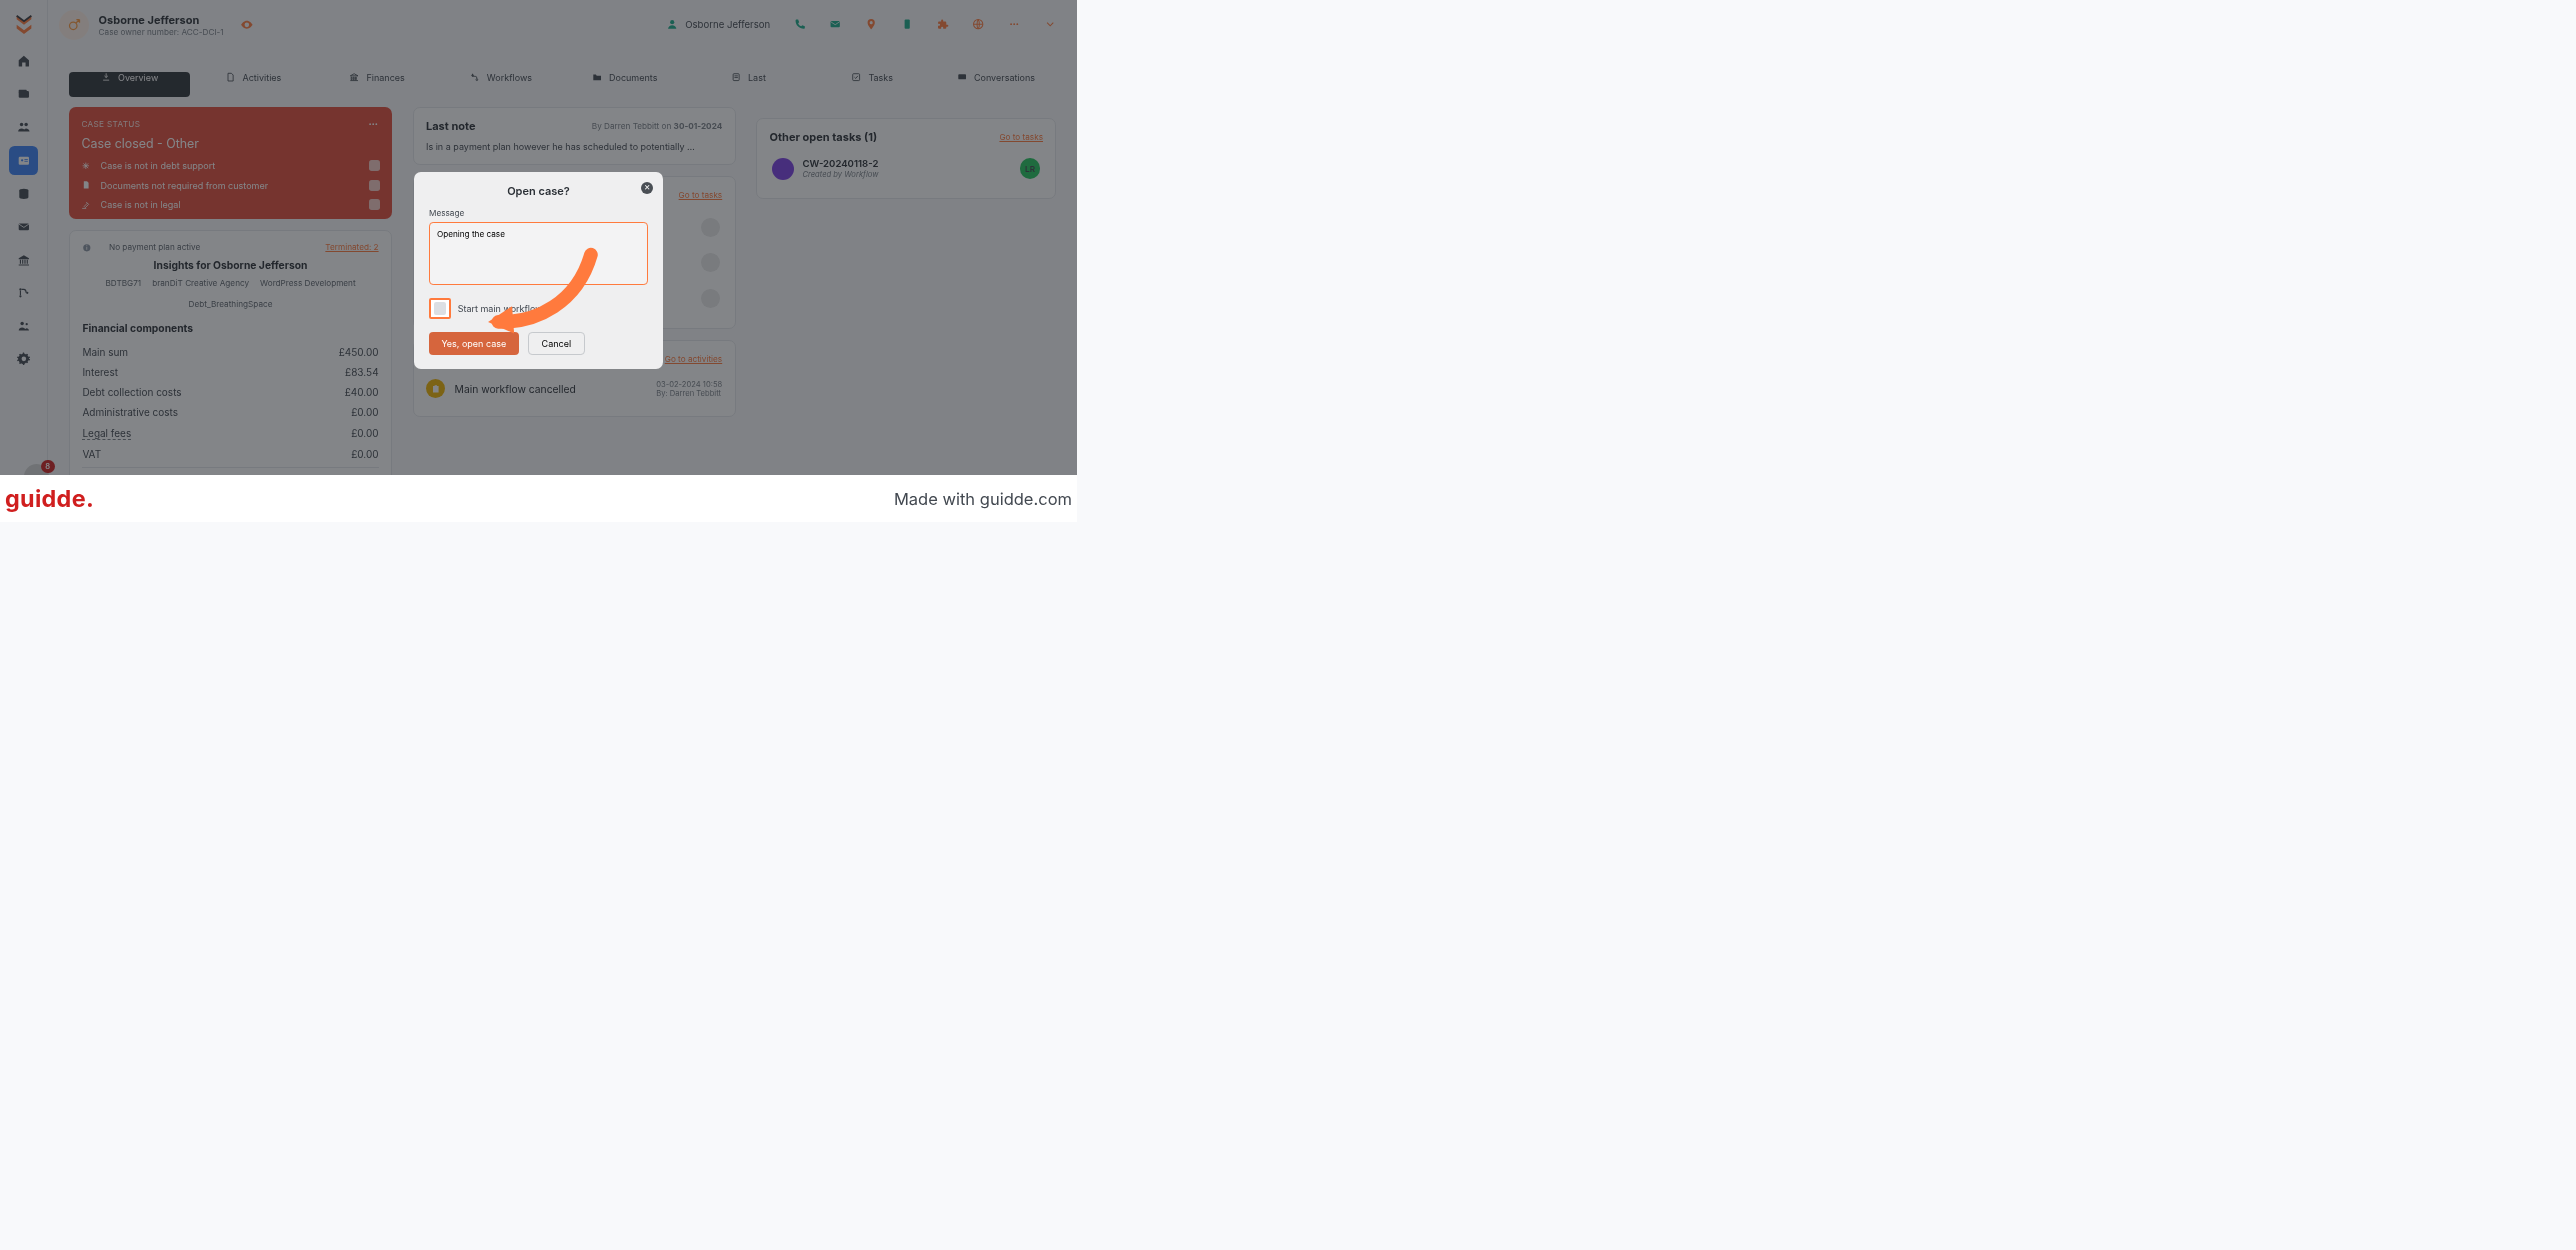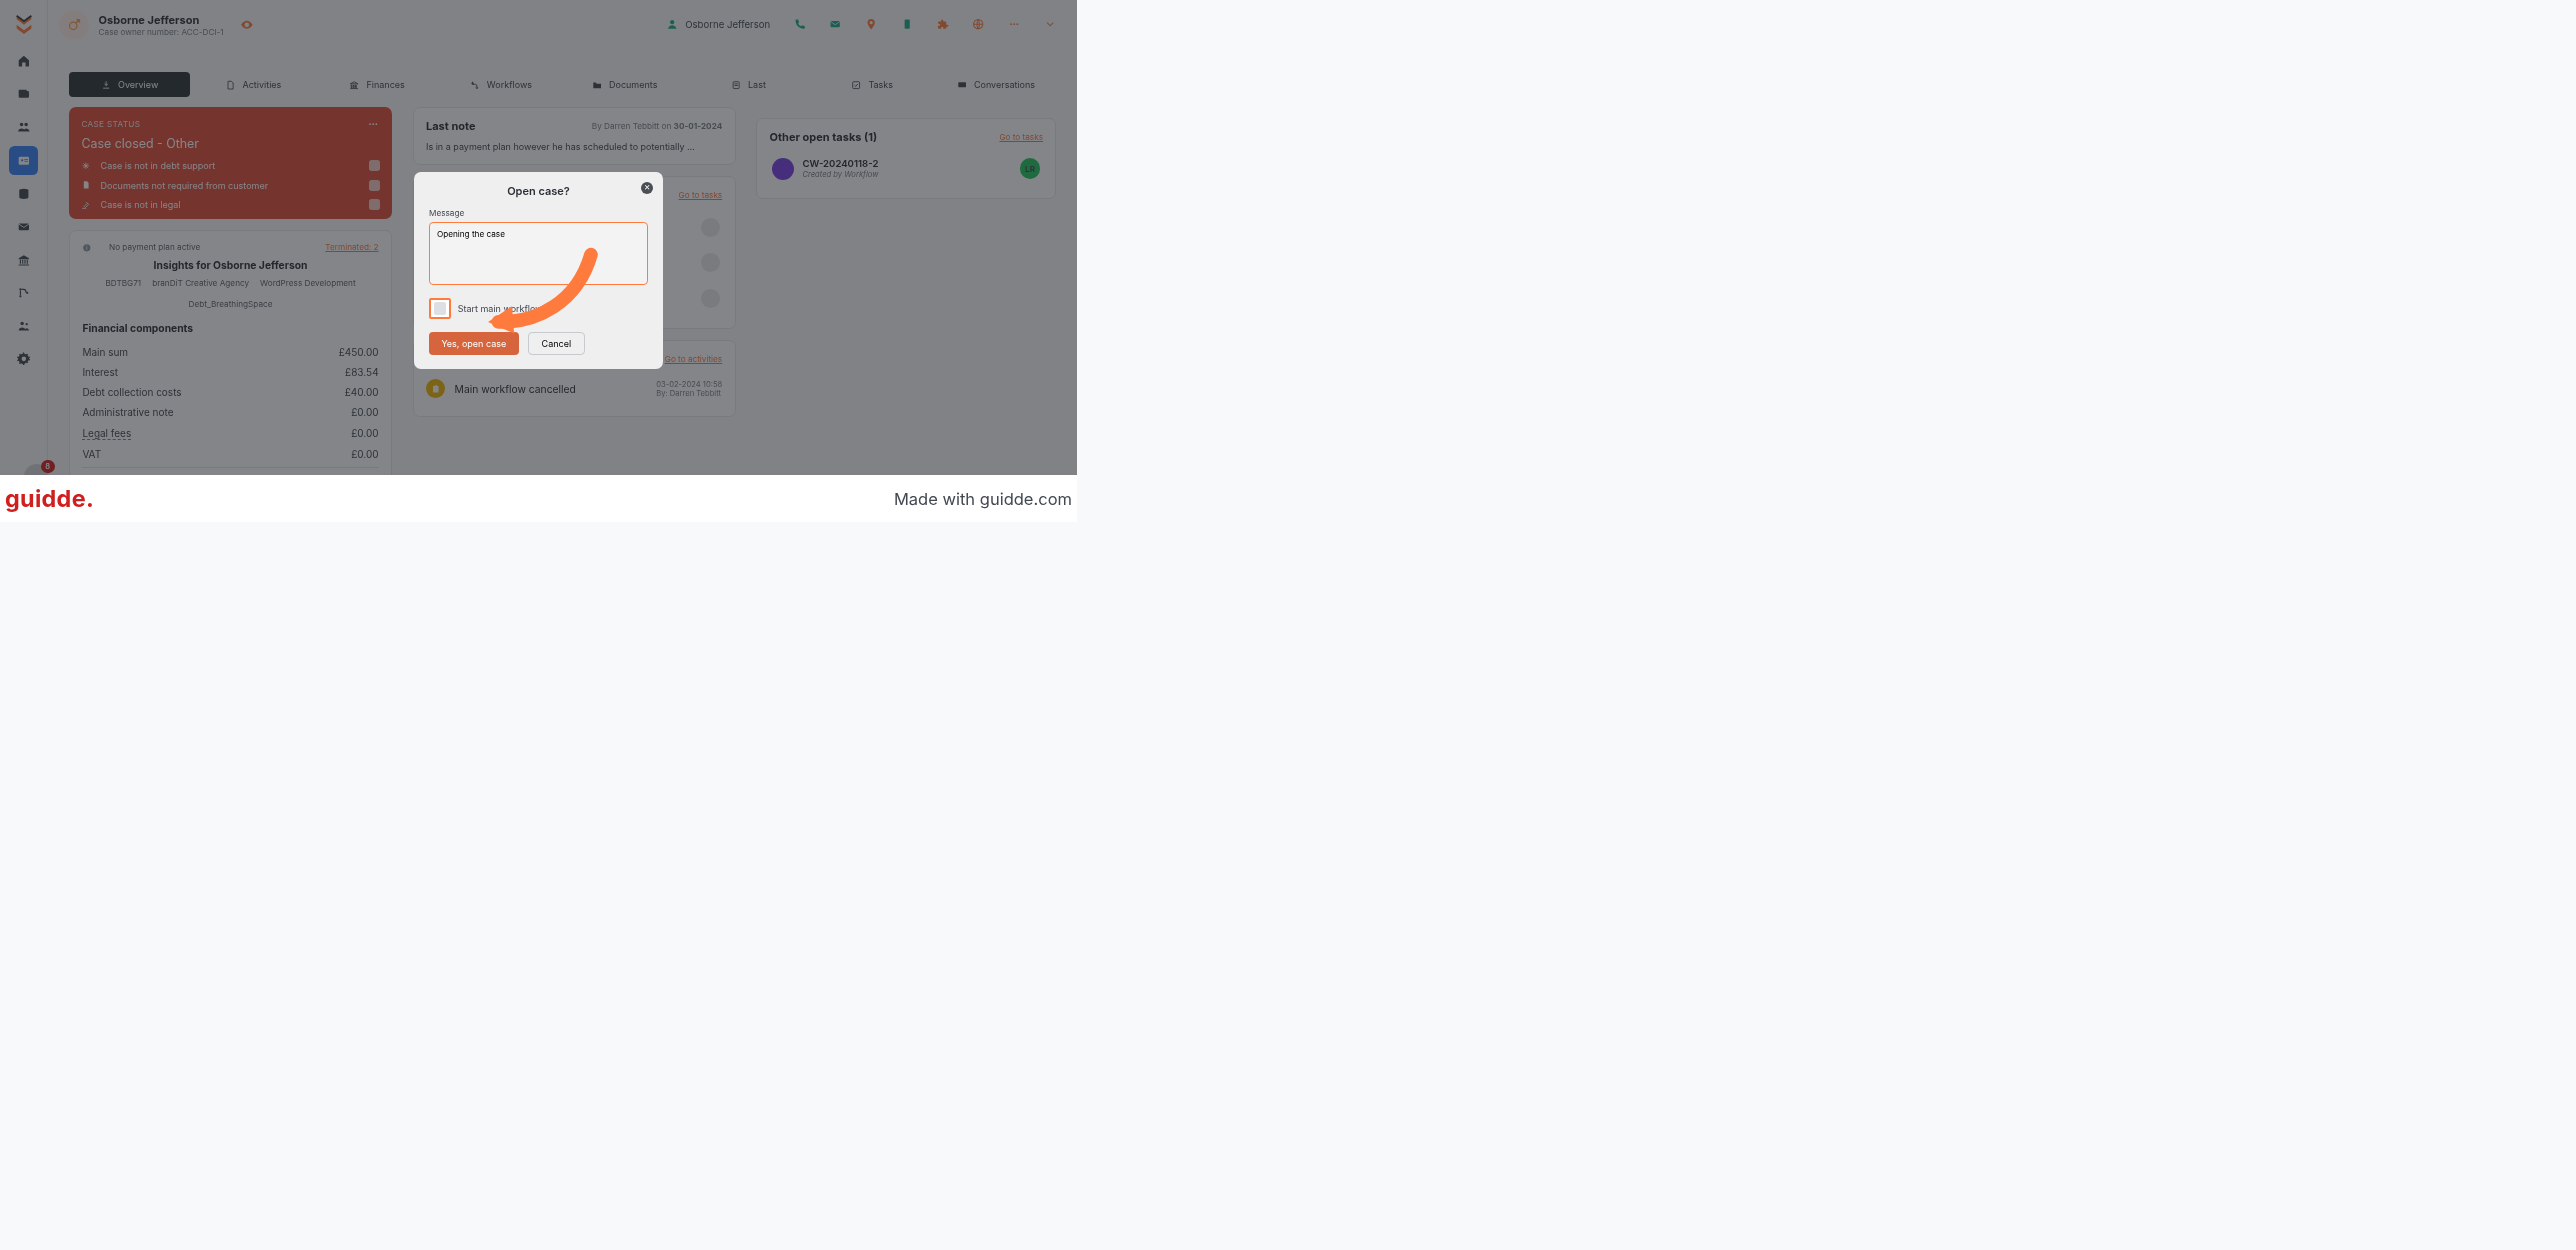--- a/index.html
+++ b/index.html
@@ -41,21 +41,21 @@
   .profile-name{font-weight:700;font-size:11px;color:var(--gray-800);}
   .profile-sub{font-size:8.2px;color:var(--gray-500);}
   .eye-btn{margin-left:6.9px;color:var(--orange);width:13.7px;height:13.7px;}
   .header-right{margin-left:auto;display:flex;align-items:center;gap:23.4px;}
   .hr-name{display:flex;align-items:center;gap:6.9px;font-size:9.6px;color:var(--gray-700);}
   .hr-icon{width:12.4px;height:12.4px;color:#1aab8a;}
   .hr-icon.orange{color:var(--orange);}
 
   
   .tabs{position:absolute;left:69px;right:20.6px;top:71px;height:27.5px;display:flex;align-items:center;gap:2.7px;}
-  .tab{flex:1;display:flex;align-items:center;justify-content:center;gap:6.9px;height:25px;font-size:9px;color:var(--gray-700);border-radius:4.1px;cursor:pointer;}
+  .tab{flex:1;display:flex;justify-content:center;gap:6.9px;height:25px;font-size:9px;color:var(--gray-700);border-radius:4.1px;cursor:pointer;}
   .tab.active{background:#2e3338;color:#fff;}
   .tab .tab-ic{width:10.3px;height:10.3px;}
 
   
   .content{position:absolute;left:69px;right:20.6px;top:107px;bottom:52px;display:grid;grid-template-columns:323px 323px 1fr;gap:20.6px;}
 
   
   .card{background:#fff;border:0.7px solid var(--gray-200);border-radius:6.9px;padding:11px 12.4px;}
   .card+.card{margin-top:11px;}
   .card-head{display:flex;align-items:center;justify-content:space-between;margin-bottom:6.9px;}
@@ -369,21 +369,21 @@
         </div>
       <div class="fc-row">
           <span>Interest</span>
           <span>£83.54</span>
         </div>
       <div class="fc-row">
           <span>Debt collection costs</span>
           <span>£40.00</span>
         </div>
       <div class="fc-row">
-          <span>Administrative note</span>
+          <span>Administrative costs</span>
           <span>£0.00</span>
         </div>
       <div class="fc-row">
           <span class="dashed">Legal fees</span>
           <span>£0.00</span>
         </div>
       <div class="fc-row">
           <span>VAT</span>
           <span>£0.00</span>
         </div>

